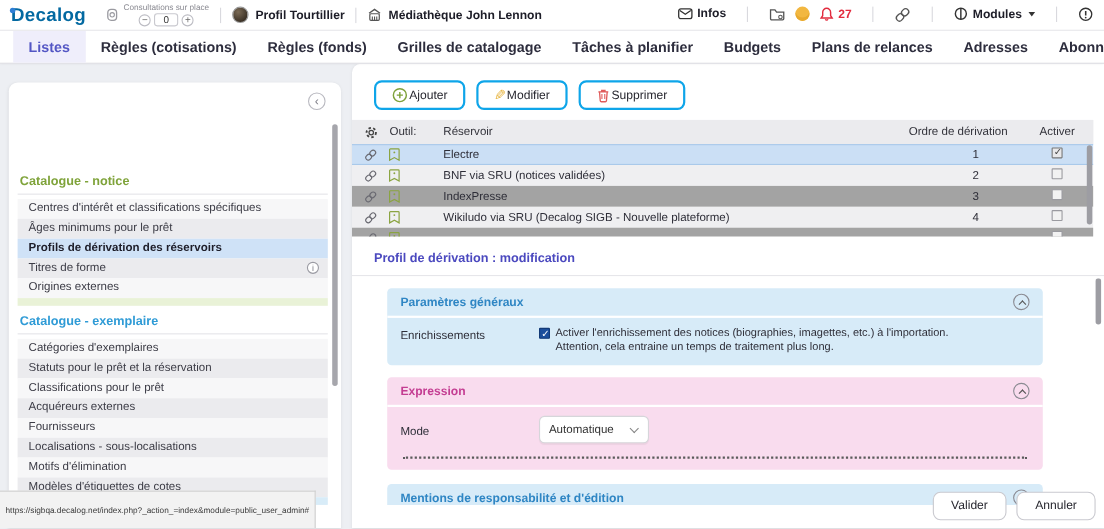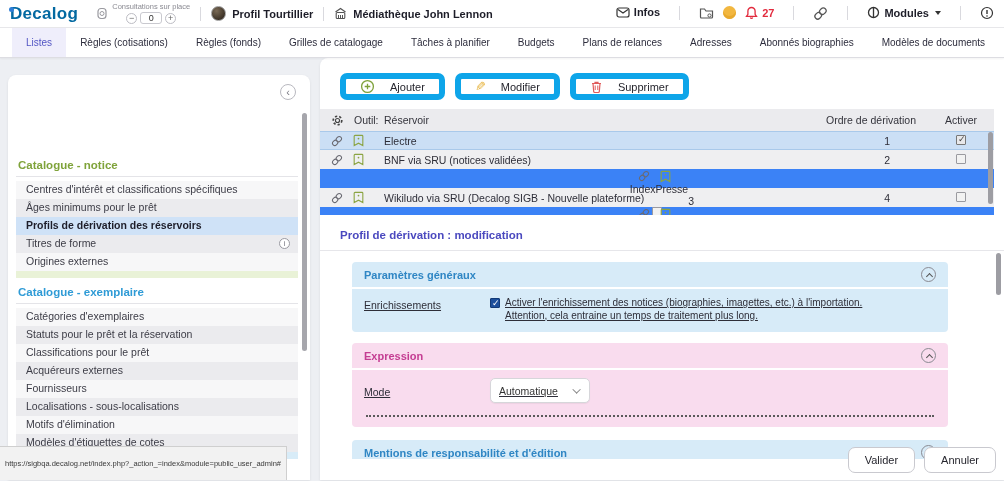--- a/index.html
+++ b/index.html
@@ -20,21 +20,21 @@
   .hdr-user { display:flex; align-items:center; gap:6px; font-size:11px; font-weight:bold; color:#1d1d28; }
   .avatar { width:15px; height:15px; border-radius:50%; background:radial-gradient(circle at 35% 30%, #7a6a55, #241c14); border:1px solid #999; }
   .hdr-right { margin-left:auto; display:flex; align-items:flex-start; gap:9px; }
   .hdr-iconbtn { display:flex; align-items:center; gap:4px; font-size:11px; font-weight:bold; color:#1d1d28; cursor:pointer; }
   .badge-count { color:#e22b3e; font-weight:bold; font-size:11px; }
   .amber-dot { width:13px; height:13px; border-radius:50%; background:#f2b740; box-shadow:inset 0 -3px 0 #e8a92e; }
   .caret-down { width:0; height:0; border-left:3.5px solid transparent; border-right:3.5px solid transparent; border-top:4px solid #333; margin-left:2px; }
 
   
   .tabbar { height:30px; background:#fff; display:flex; align-items:stretch; padding:0 12px; border-bottom:1px solid #dddde2; box-shadow:0 1px 2px rgba(0,0,0,.05); position:relative; z-index:4; }
-  .tab { display:flex; align-items:center; padding:0 14px; font-size:10px; font-weight:normal; color:#2d2d3d; cursor:pointer; white-space:nowrap; }
+  .tab { display:flex; align-items:center; padding:0 14px; font-size:13px; font-weight:bold; color:#2d2d3d; cursor:pointer; white-space:nowrap; }
   .tab.active { background:#efeefb; color:#5356c4; }
 
   
   .page-body { position:relative; height:422px; }
 
   
   .sidebar { position:absolute; left:8px; top:17px; width:302px; bottom:0; background:#fff; border-radius:8px 8px 0 0; box-shadow:0 1px 3px rgba(0,0,0,.08); overflow:hidden; }
   .collapse-btn { position:absolute; top:9px; right:14px; width:16px; height:16px; border:1px solid #b9b9c0; border-radius:50%; color:#7a7a84; font-size:11px; line-height:14px; text-align:center; cursor:pointer; background:#fff; }
   .sb-scroll { position:absolute; right:3px; top:38px; width:5px; height:238px; background:#a6a6ac; border-radius:3px; }
   .sb-content { padding:34px 12px 0 8px;margin-top:44px; }
@@ -49,33 +49,33 @@
   .strip { height:7px; margin:0 0 2px 0; }
   .strip.green { background:#e9f2d7; }
   .strip.blue { background:#d8ecf8; }
 
   
   .status-url { position:absolute; left:0; bottom:0; background:#f2f2f2; border:1px solid #cfcfcf; border-left:none; border-bottom:none; font-size:7.5px; color:#3a3a3a; padding:12px 5px; z-index:9; white-space:nowrap; }
 
   
   .main { position:absolute; left:320px; right:0; top:0; bottom:0; background:#fff; border-radius:8px 0 0 0; box-shadow:0 1px 3px rgba(0,0,0,.08); overflow:hidden; }
   .toolbar { display:flex; gap:10px; padding:15px 0 0 20px; }
-  .tb-btn { display:flex; align-items:center; gap:15px; height:27px; padding:0 14px; background:#fff; border:6px solid #0ea5e9; border-radius:7px; font-size:11px; color:#26262e; cursor:pointer; }
+  .tb-btn { display:flex; align-items:center; gap:1px; height:27px; padding:0 14px; background:#fff; border:2px solid #0ea5e9; border-radius:7px; font-size:11px; color:#26262e; cursor:pointer; }
   .pencil-glyph { color:#e6b23a; font-size:13px; line-height:13px; transform:scaleX(-1); display:inline-block; }
 
   
   .dtable { margin-top:9px; width:calc(100% - 10px); }
   .t-head { display:flex; align-items:center; height:22px; background:#ebebee; font-size:10.5px; color:#33333b; }
   .col-tools { width:60px; display:flex; align-items:center; gap:10px; padding-left:11px; flex:none; }
-  .col-name { flex:1; padding-left:4px; }
+  .col-name { flex:1; padding-left:4px;margin-left:19px; }
   .col-order { width:150px; text-align:right; padding-right:12px; flex:none; }
   .col-act { width:66px; text-align:center; flex:none; }
   .t-rows { position:relative; height:84px; overflow:hidden; }
   .t-row { display:flex; align-items:center; height:19px; font-size:10.5px; color:#2e2e38; }
-  .t-row.odd { background:#3b82f6;flex-direction:column; }
+  .t-row.odd { background:#a3a3a3; }
   .t-row.even { background:#efeff1; }
   .t-row.selected { background:#cbdff5; border-top:1px solid #a9c9ea; border-bottom:1px solid #a9c9ea; }
   .t-row .col-order { padding-right:38px; }
   .cbx { width:10px; height:10px; border:1px solid #9a9aa0; background:#f2f2f2; display:inline-block; border-radius:1px; }
   .cbx.checked { background:#e8e8ea; border-color:#777; position:relative; }
   .cbx.checked::after { content:"✓"; position:absolute; left:1px; top:-2px; font-size:9px; color:#444; }
   .t-scroll { position:absolute; right:1px; top:1px; width:5px; height:72px; background:#9d9da3; border-radius:3px; }
 
   
   .form-title { font-size:11.5px; font-weight:bold; color:#4b49bf; padding:14px 0 0 20px; }
@@ -87,21 +87,21 @@
   .panel { margin:3px 56px 0 32px; border-radius:4px; overflow:hidden; }
   .panel.blue  { background:#d7ebf8; }
   .panel.pink  { background:#f9dcee; }
   .panel-head { display:flex; align-items:center; height:27px; padding:0 12px; border-bottom:2px solid #fff; }
   .panel.blue .panel-head { color:#2f86c4; }
   .panel.pink .panel-head { color:#c43d92; }
   .panel-head .ttl { font-size:11px; font-weight:bold; }
   .chev-circle { margin-left:auto; width:15px; height:15px; border:1px solid #8a8a92; border-radius:50%; position:relative; cursor:pointer; background:transparent; }
   .chev-circle::after { content:""; position:absolute; left:4.5px; top:5.5px; width:4px; height:4px; border-left:1.5px solid #555; border-top:1.5px solid #555; transform:rotate(45deg); }
   .panel-body { position:relative; padding:8px 12px 10px 12px; font-size:10px; color:#2e2e38; }
-  .f-row { display:flex; align-items:flex-start;text-decoration:underline; }
+  .f-row { display:flex; align-items:flex-start; }
   .f-label { width:126px; flex:none; padding-top:2px; font-size:10.5px; }
   .chk-line { display:flex; gap:5px; max-width:460px; line-height:12.5px; }
   .chk { width:10px; height:10px; flex:none; margin-top:1px; background:#1c4f9c; border:1px solid #123a77; border-radius:1px; position:relative; }
   .chk::after { content:"✓"; position:absolute; left:1px; top:-2px; font-size:9px; color:#fff; }
   .select { display:flex; align-items:center; width:100px; height:25px; background:#fff; border:1px solid #d6d6da; border-radius:5px; padding:0 8px; font-size:10.5px; color:#333; cursor:pointer; box-shadow:0 1px 1px rgba(0,0,0,.05); }
   .select .sel-caret { margin-left:auto; width:6px; height:6px; border-left:1.5px solid #888; border-bottom:1.5px solid #888; transform:rotate(-45deg) translateY(-2px); }
   .dashed { border-top:2px dotted #5a5a5a; margin:12px 2px 0 2px; }
 
   
   .footer-btns { position:absolute; right:8px; bottom:7px; display:flex; gap:9px; }

